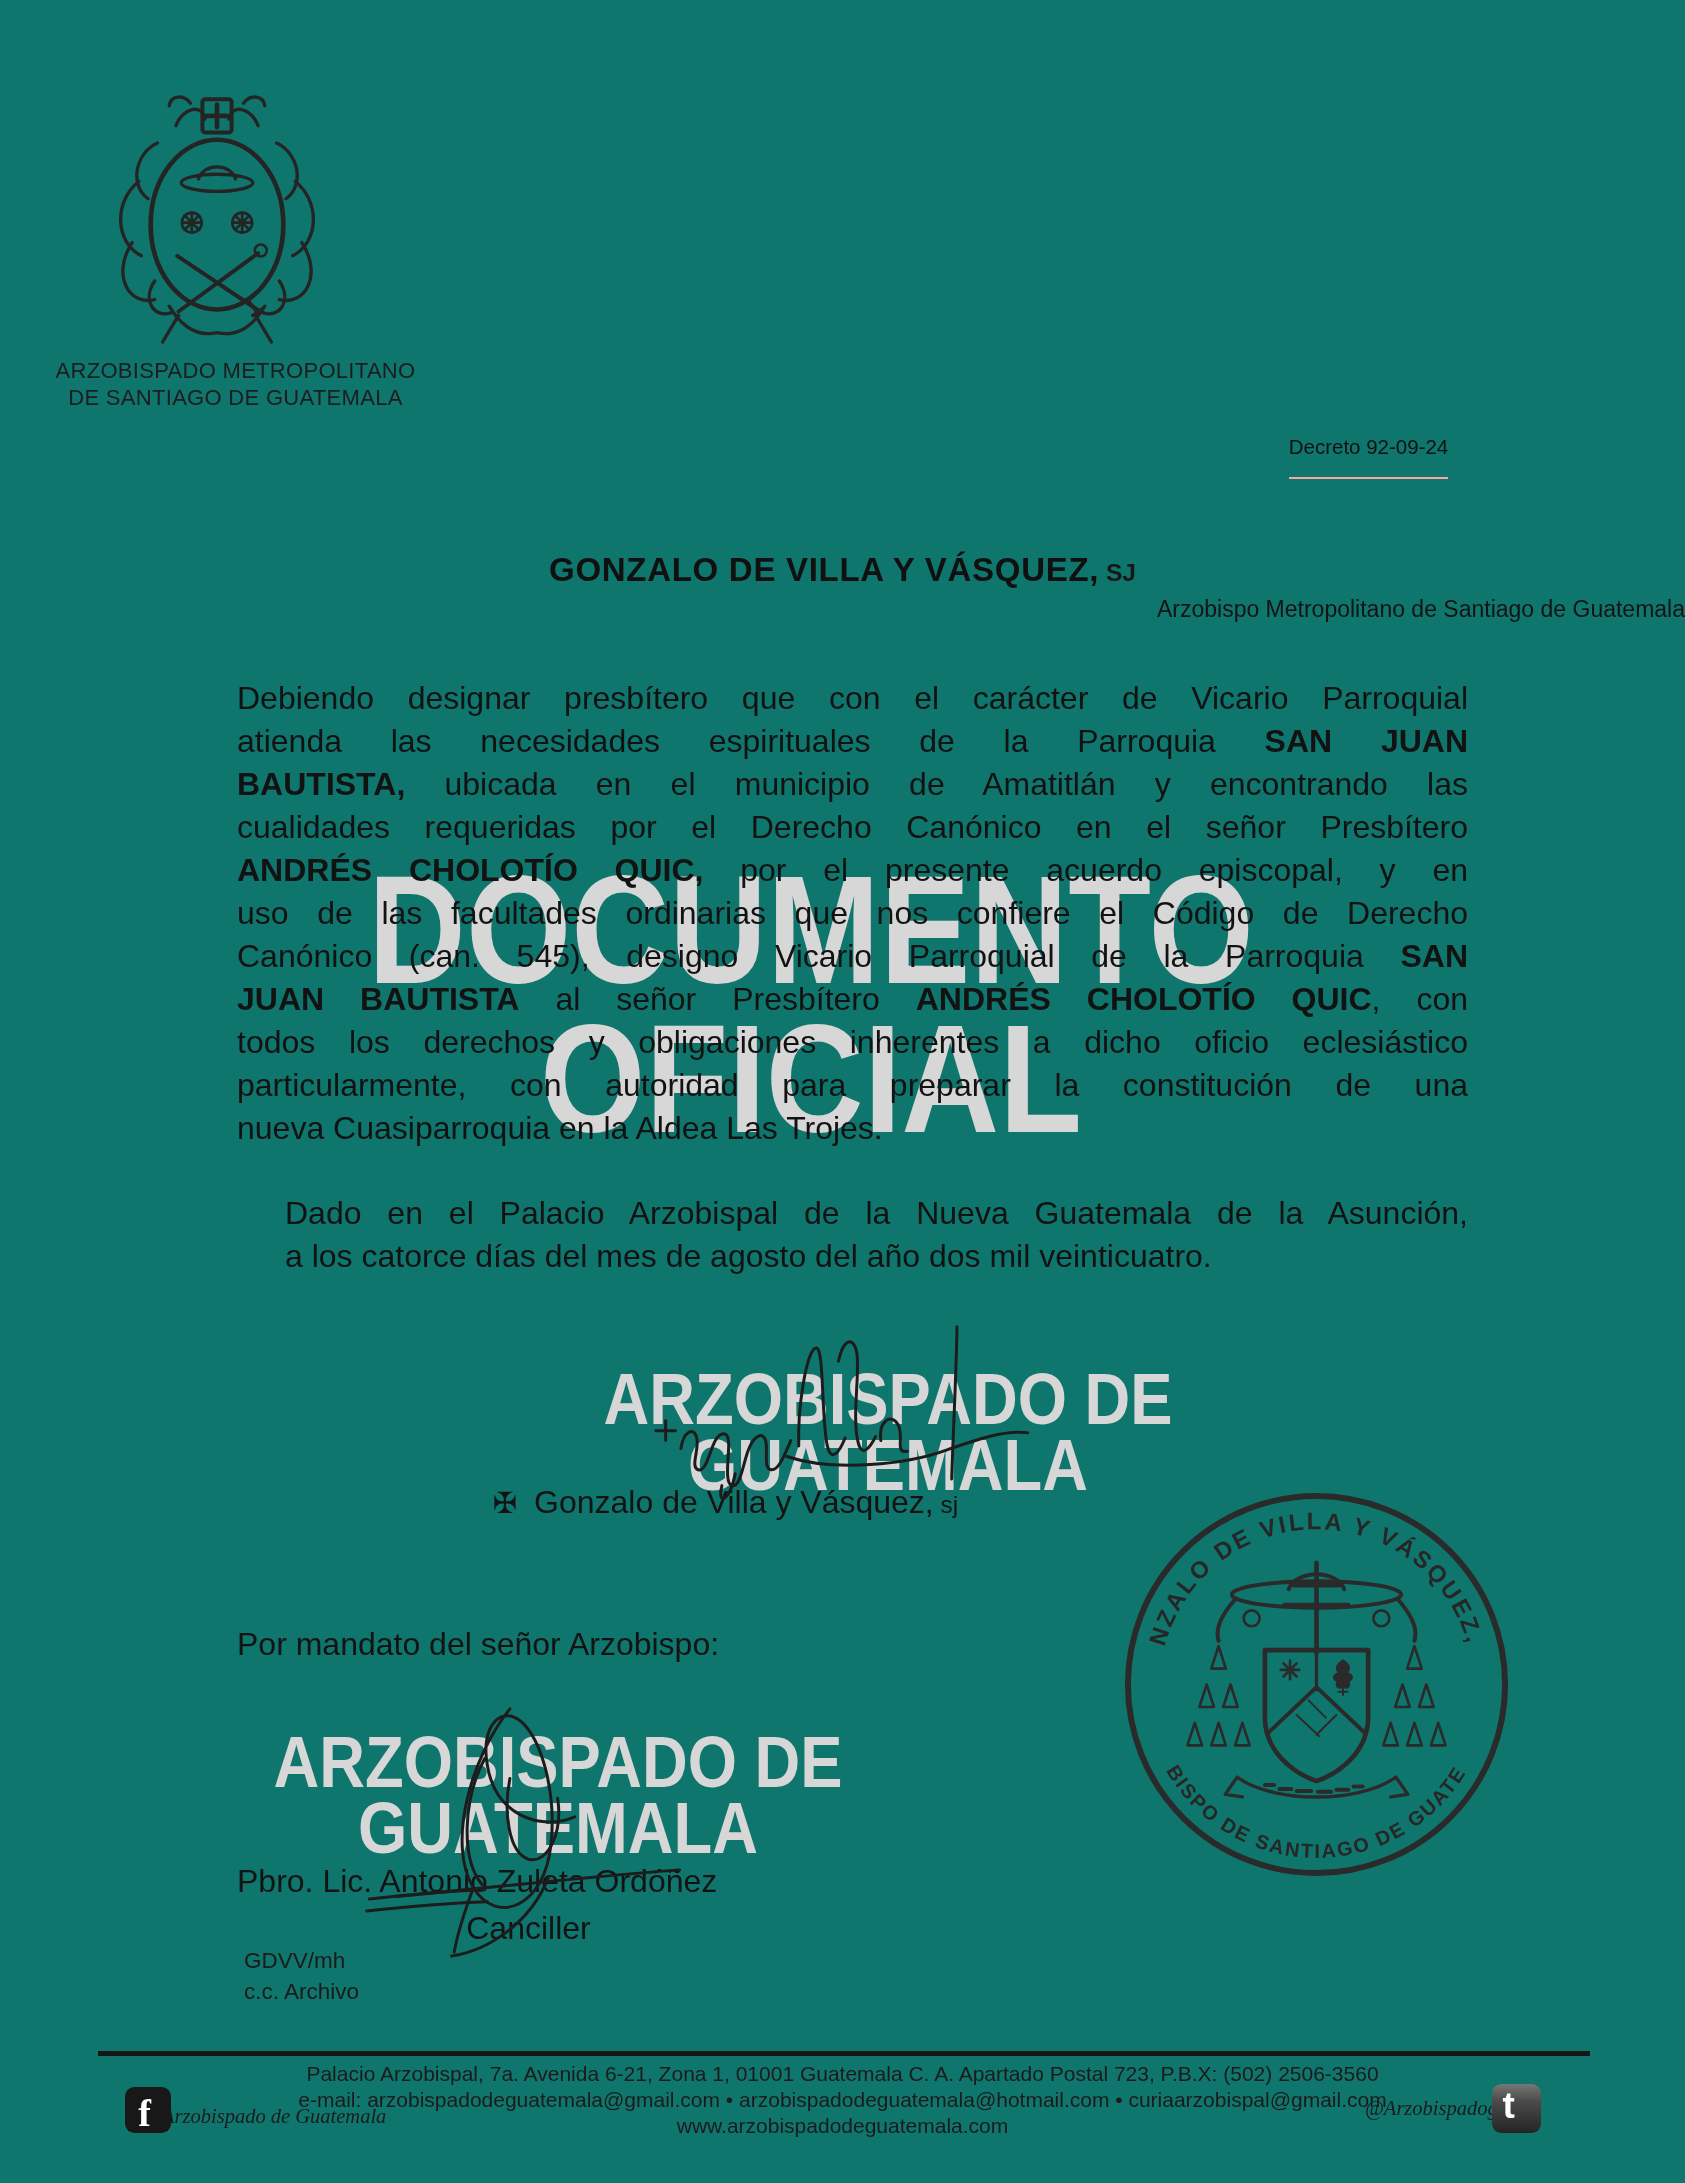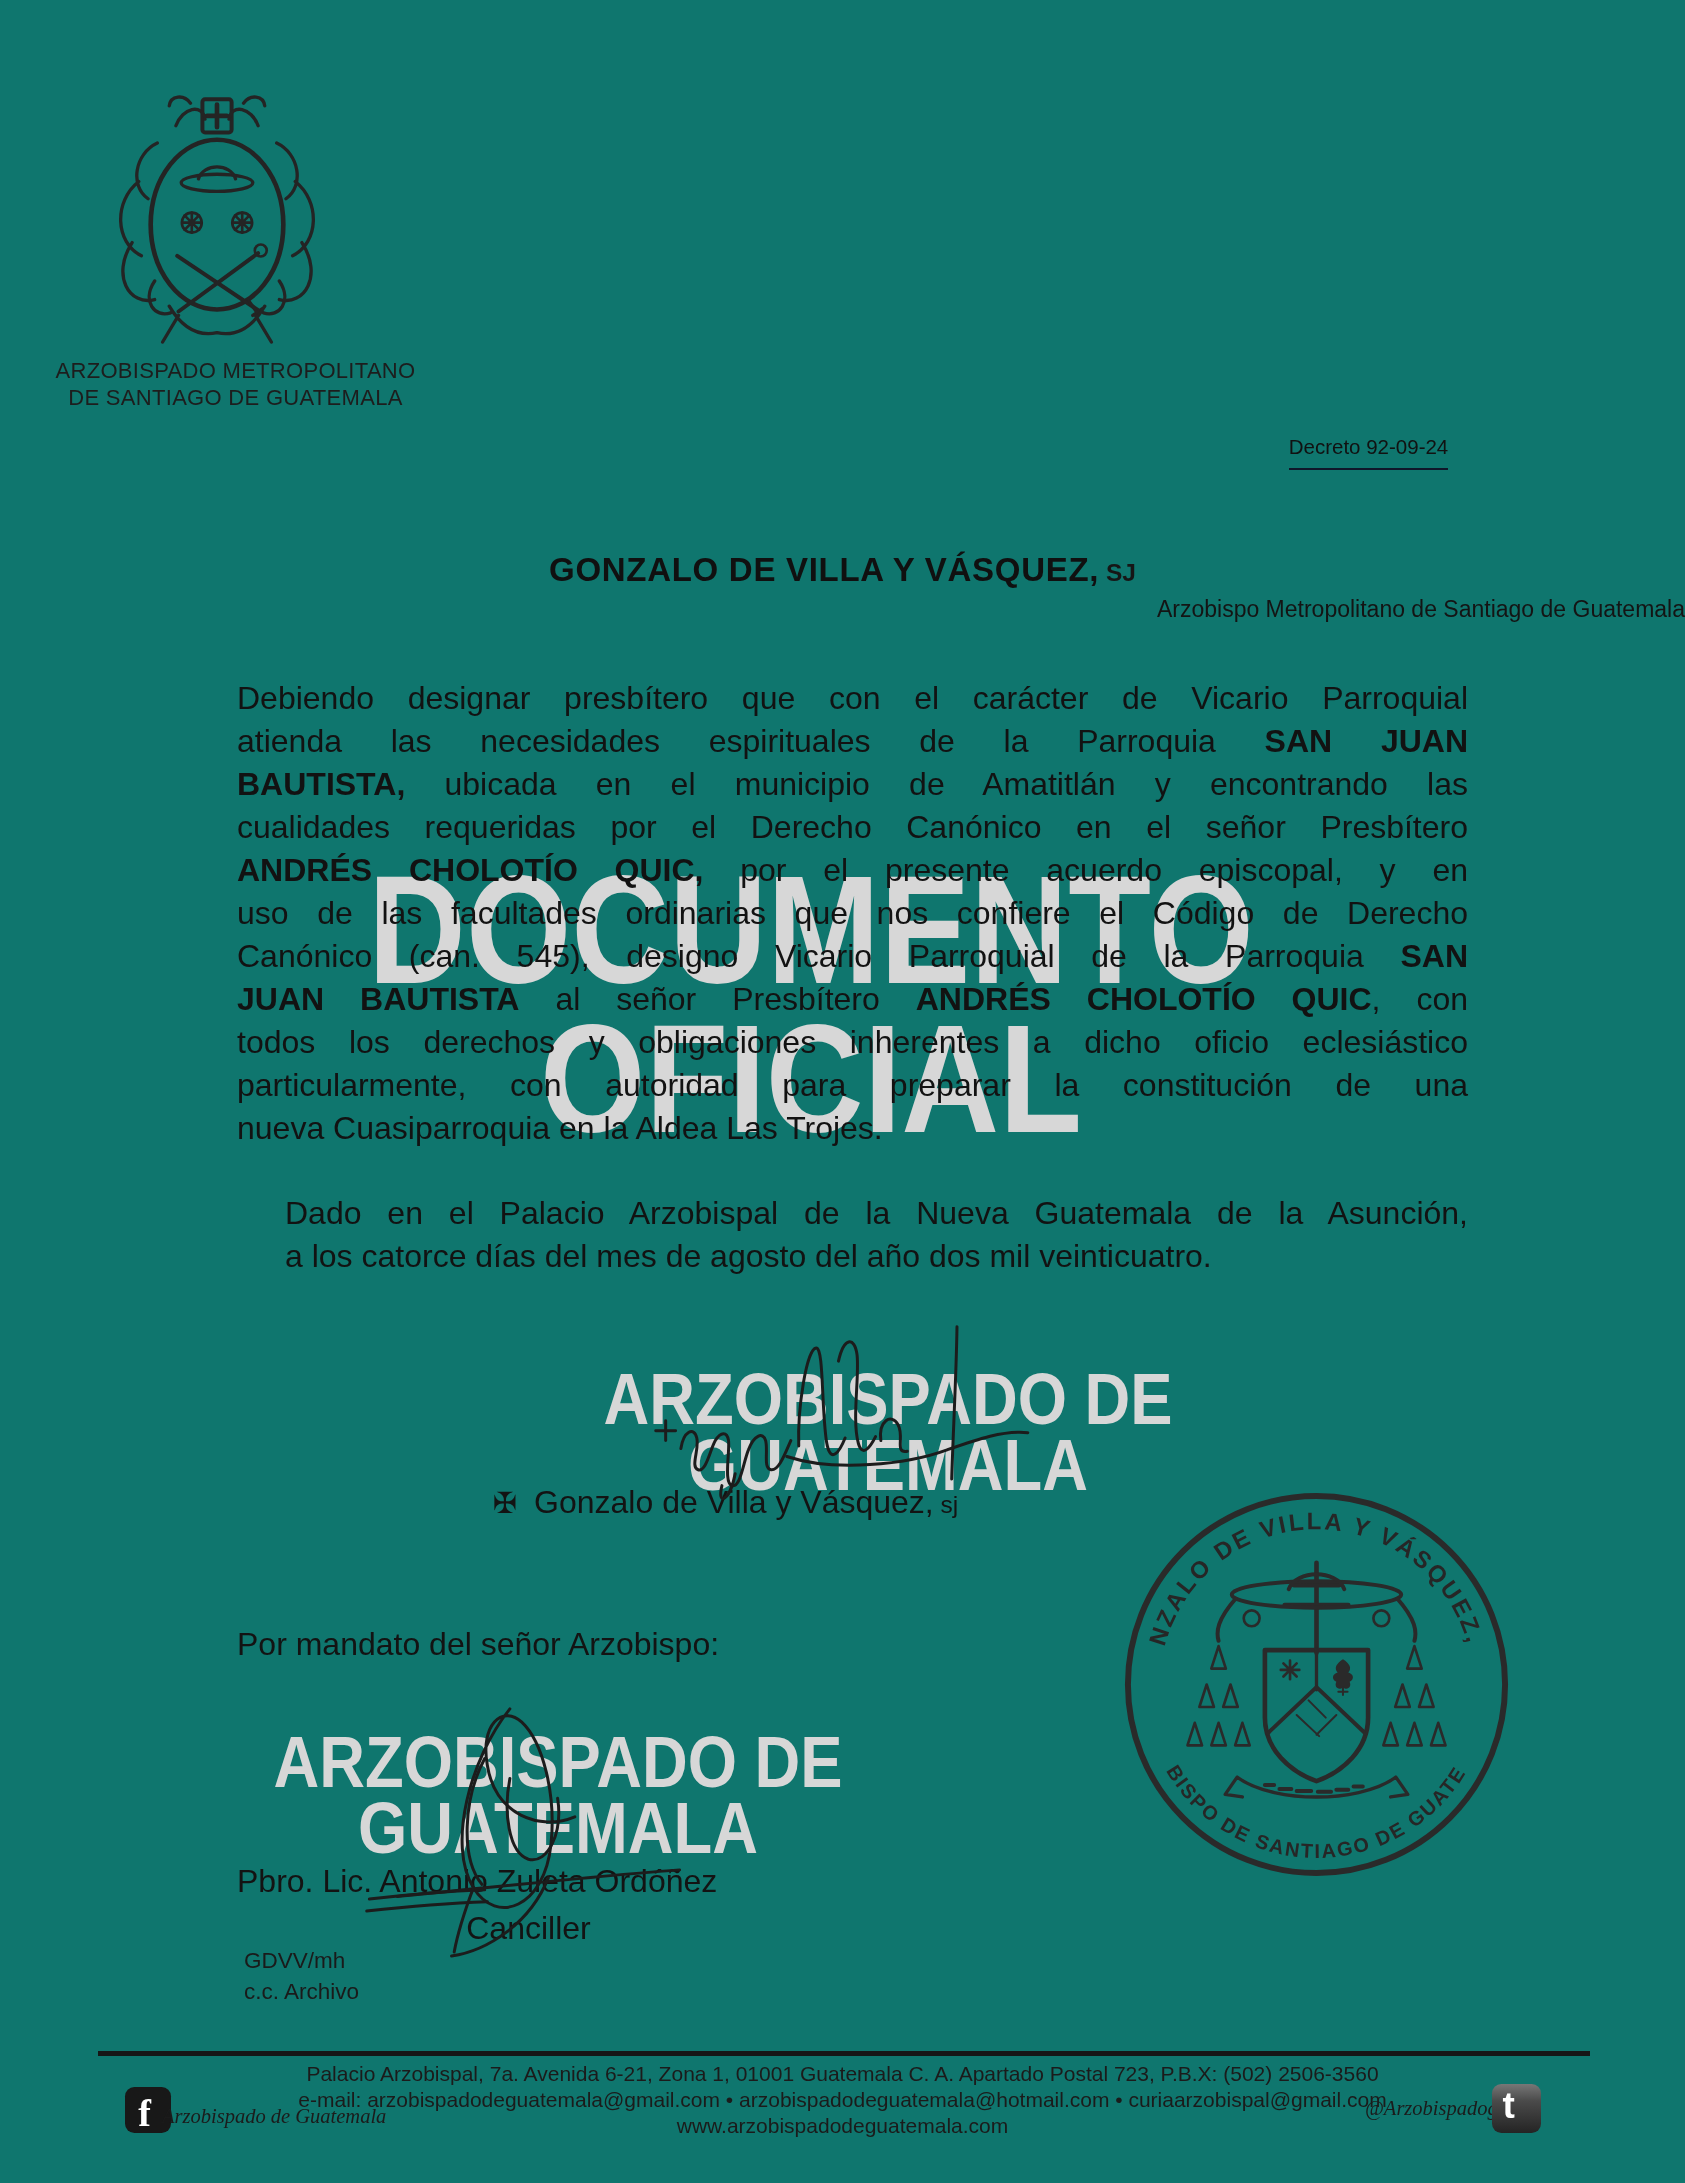--- a/index.html
+++ b/index.html
@@ -5,21 +5,21 @@
   html,body{margin:0;padding:0;background:#9a9a9a;}
   .page{
     position:relative;width:1685px;height:2183px;background:#0f766e;
     font-family:"Liberation Sans",sans-serif;color:#161616;overflow:hidden;
   }
   .abs{position:absolute;}
   
   .org-block{left:48px;top:358px;width:375px;text-align:center;
     font-size:22px;letter-spacing:0.3px;line-height:26.5px;color:#1d1d1d;z-index:2;}
   .decree{left:1259px;top:435px;width:219px;text-align:center;font-size:20.5px;color:#111;z-index:2;}
-  .decree span{border-bottom:2px solid #0f172a;padding-bottom:10px;}
+  .decree span{border-bottom:2px solid #fca5a5;padding-bottom:19px;}
   
   .title-block{left:0;top:551px;width:1685px;text-align:center;z-index:2;}
   .title-main{font-size:33px;font-weight:700;letter-spacing:0.7px;color:#101010;}
   .title-suffix{font-size:24.5px;font-weight:700;}
   .subtitle{font-size:23px;margin-top:6.6px;color:#141414;text-align:right;}
   
   .body-text{left:237px;top:677px;width:1231px;font-size:32px;line-height:43px;color:#121212;z-index:2;}
   .para + .para{margin-top:42px;margin-left:48px;}
   .line{white-space:normal;}
   .line.just{text-align:justify;text-align-last:justify;}

